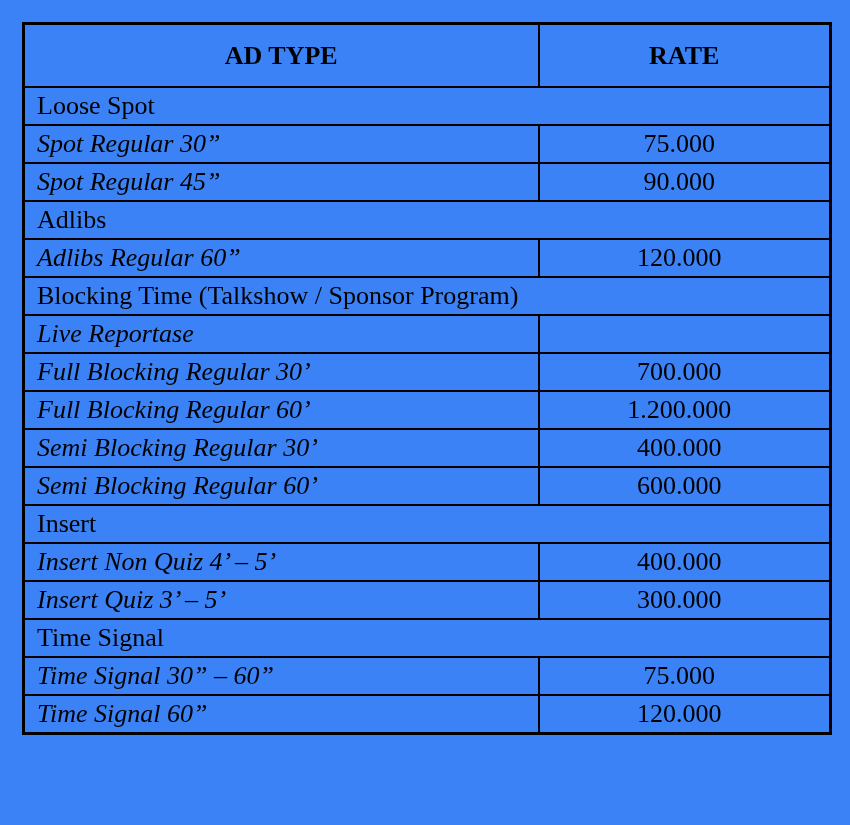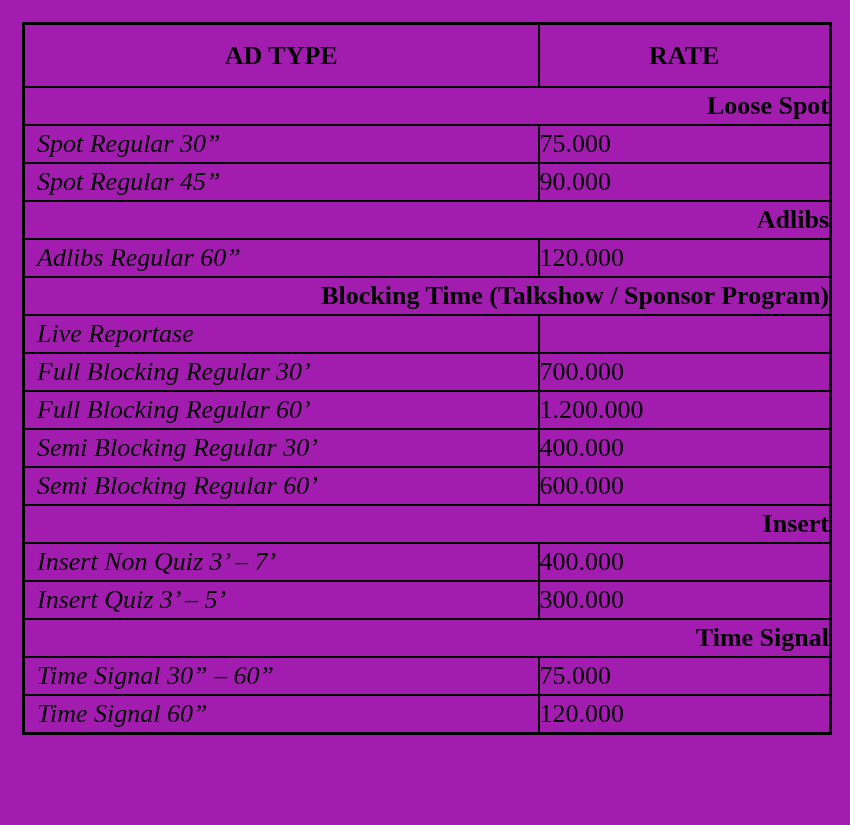--- a/index.html
+++ b/index.html
@@ -1,20 +1,20 @@
 <!DOCTYPE html>
 <html><head>
 <meta charset="utf-8">
 <style>
   html, body { margin: 0; padding: 0; background: #ffffff; }
   .page {
     position: relative;
     width: 850px;
     height: 825px;
-    background: #a21caf;
+    background: #3b82f6;
     color: #000000;
     font-family: "Liberation Serif", "DejaVu Serif", serif;
     overflow: hidden;
   }
   table.rate-table {
     position: absolute;
     left: 22px;
     top: 22px;
     width: 807px;
     border-collapse: collapse;
@@ -32,31 +32,31 @@
     height: 57px;
     padding: 2px 0;
     font-weight: bold;
     text-align: center;
   }
   .rate-table td {
     height: 32px;
     padding: 2px 0;
   }
   .section-cell {
-    font-weight: bold;
-    text-align: right;
+    font-weight: normal;
+    text-align: left;
     padding-left: 12px !important;
   }
   .item-cell {
     text-align: left;
     padding-left: 12px !important;
     font-style: italic;
   }
   .rate-cell {
-    text-align: left;
+    text-align: center;
     padding-right: 10px !important;
   }
 </style>
 </head>
 <body>
 
 <div class="page">
   <table class="rate-table">
     <colgroup>
       <col style="width: 515px;">
@@ -107,21 +107,21 @@
           <td class="rate-cell">400.000</td>
         </tr>
         <tr>
           <td class="item-cell">Semi Blocking Regular 60’</td>
           <td class="rate-cell">600.000</td>
         </tr>
         <tr>
           <td colspan="2" class="section-cell">Insert</td>
         </tr>
         <tr>
-          <td class="item-cell">Insert Non Quiz 3’ – 7’</td>
+          <td class="item-cell">Insert Non Quiz 4’ – 5’</td>
           <td class="rate-cell">400.000</td>
         </tr>
         <tr>
           <td class="item-cell">Insert Quiz 3’ – 5’</td>
           <td class="rate-cell">300.000</td>
         </tr>
         <tr>
           <td colspan="2" class="section-cell">Time Signal</td>
         </tr>
         <tr>

